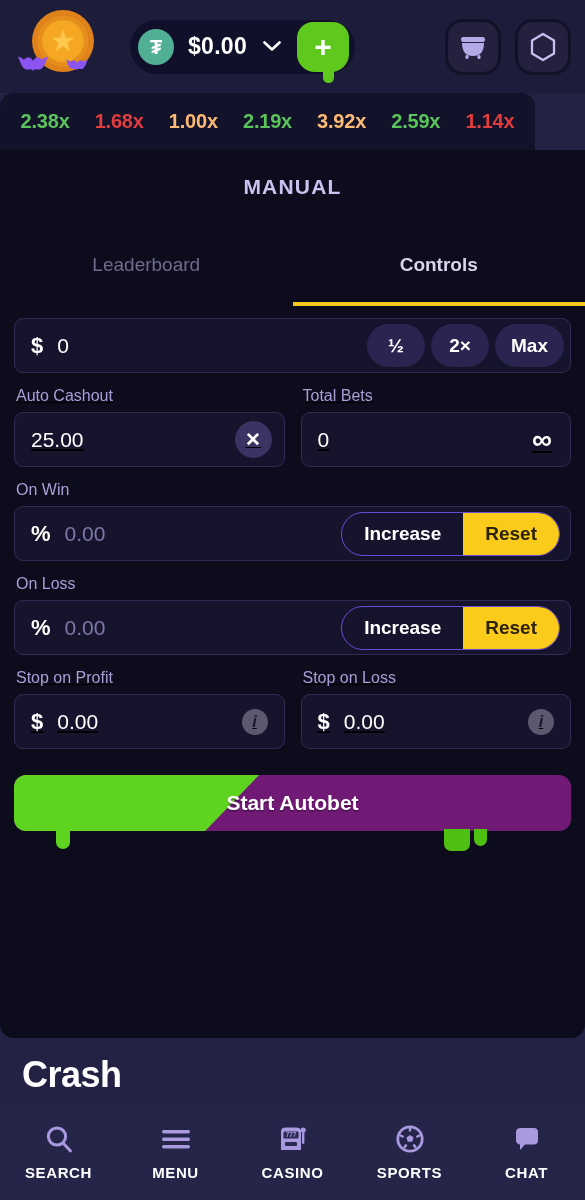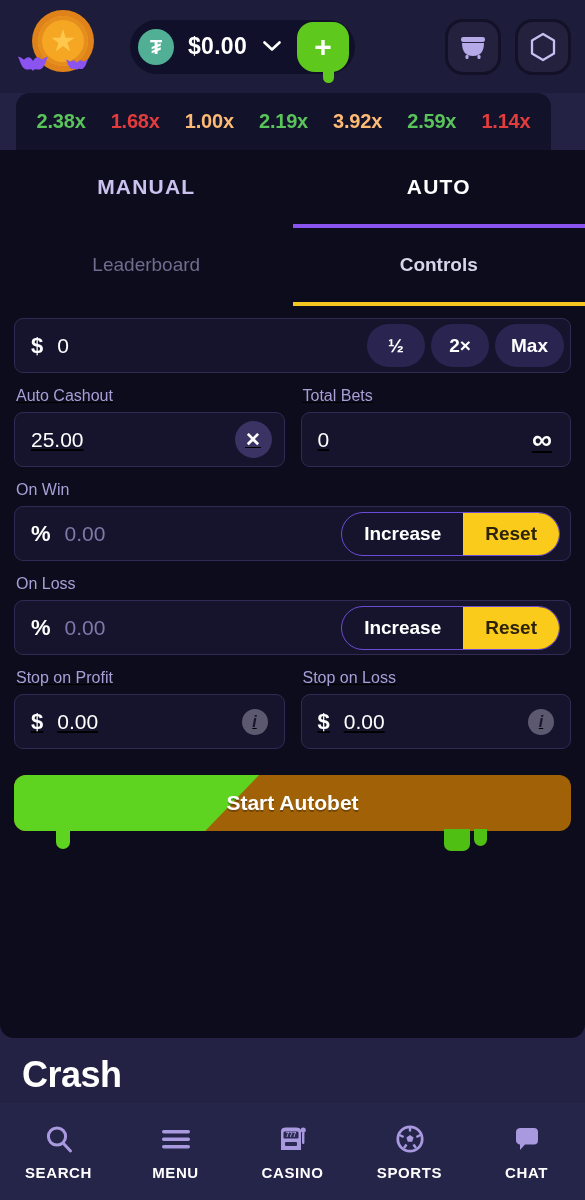--- a/index.html
+++ b/index.html
@@ -73,21 +73,21 @@
   .hdr-btn {
     width: 56px; height: 56px; border-radius: 18px;
     background: #24213f; border: 3px solid #131127;
     display: flex; align-items: center; justify-content: center;
     flex: 0 0 auto; margin-left: 14px;
   }
   .hdr-btn.last { margin-right: 14px; }
 
   
   .history {
-    position: absolute; top: 93px; left: 16px; width: 535px; height: 57px;
+    position: absolute; top: 93px; left: 0; width: 535px; height: 57px;
     background: #13122b;
     border-radius: 14px 14px 0 0;
     display: flex; align-items: center; justify-content: space-around;
     padding: 0 8px;
   }
   .mult { font-size: 20px; font-weight: bold; letter-spacing: -.2px; }
 
   
   .panel {
     position: absolute; top: 150px; left: 0; width: 585px; height: 888px;
@@ -163,21 +163,21 @@
   }
   .toggle-opt.off { color: #ffffff; background: transparent; }
   .toggle-opt.on  { color: #2b2208; background: #fbcb1b; }
 
   .gap { height: 14px; }
 
   
   .start-wrap { position: relative; margin: 26px 14px 0 14px; height: 58px; }
   .start-btn {
     position: relative; height: 56px; width: 100%;
-    background: #a16207; border-radius: 12px;
+    background: #701a75; border-radius: 12px;
     display: flex; align-items: center; justify-content: center;
     overflow: visible;
   }
   .start-btn::before {
     content: ""; position: absolute; left: 0; top: 0; width: 44%; height: 100%;
     background: #5ed320;
     border-radius: 12px 0 0 12px;
     clip-path: polygon(0 0, 100% 0, 78% 100%, 0 100%);
   }
   .start-label {
@@ -271,21 +271,20 @@
     <span class="mult" style="color:#59c45a">2.19x</span>
     <span class="mult" style="color:#fdba74">3.92x</span>
     <span class="mult" style="color:#59c45a">2.59x</span>
     <span class="mult" style="color:#e23c3c">1.14x</span>
   </div>
 
   <div class="panel">
 
     <div class="mode-tabs">
       <div class="mode-tab inactive">MANUAL</div>
-      <div class="mode-tab active">AUTO</div>
     </div>
 
     <div class="sub-tabs">
       <div class="sub-tab inactive">Leaderboard</div>
       <div class="sub-tab active">Controls</div>
     </div>
 
     <div class="body">
 
       <div>

